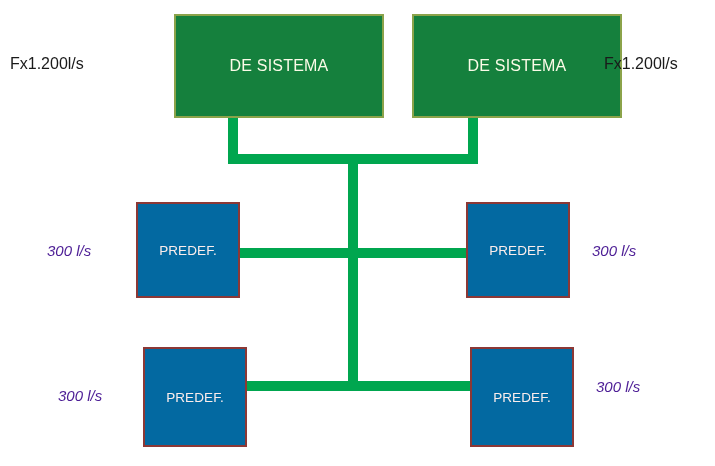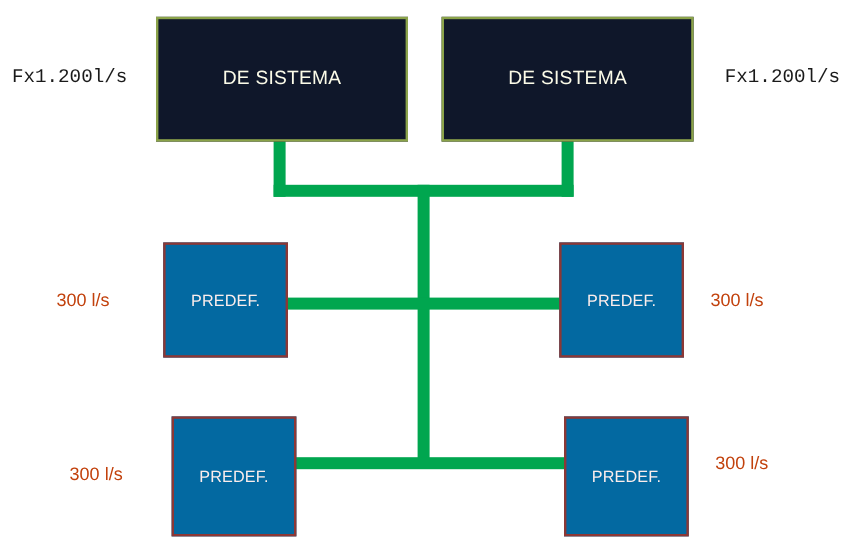--- a/index.html
+++ b/index.html
@@ -22,25 +22,26 @@
   .node {
     position: absolute;
     box-sizing: border-box;
     display: flex;
     align-items: center;
     justify-content: center;
     text-align: center;
     z-index: 5;
   }
   .node-green {
-    background: #0f172a;
+    background: #15803d;
     border: 2px solid #8BA34A;
     color: #FBFBE8;
     font-size: 16px;
     letter-spacing: 0.2px;
+    margin-left: 44px;
   }
   .node-red {
     background: #0369a1;
     border: 2px solid #8C3836;
     color: #FBEDEC;
     font-size: 13.5px;
     letter-spacing: 0.1px;
   }
 
   
@@ -54,25 +55,25 @@
 
   
   .label {
     position: absolute;
     white-space: nowrap;
     z-index: 6;
   }
   .label-black {
     color: #1A1A1A;
     font-size: 16px;
-    font-family: Liberation Mono, monospace;
   }
   .label-red {
-    color: #c2410c;
+    color: #4c1d95;
     font-size: 15px;
+    font-style: italic;
   }
 </style>
 </head>
 <body>
 
 <div id="diagram">
 
   <div class="pipe pipe-v" style="left:228px; top:116px; height:48px;"></div>
 
   <div class="pipe pipe-v" style="left:468px; top:116px; height:48px;"></div>

